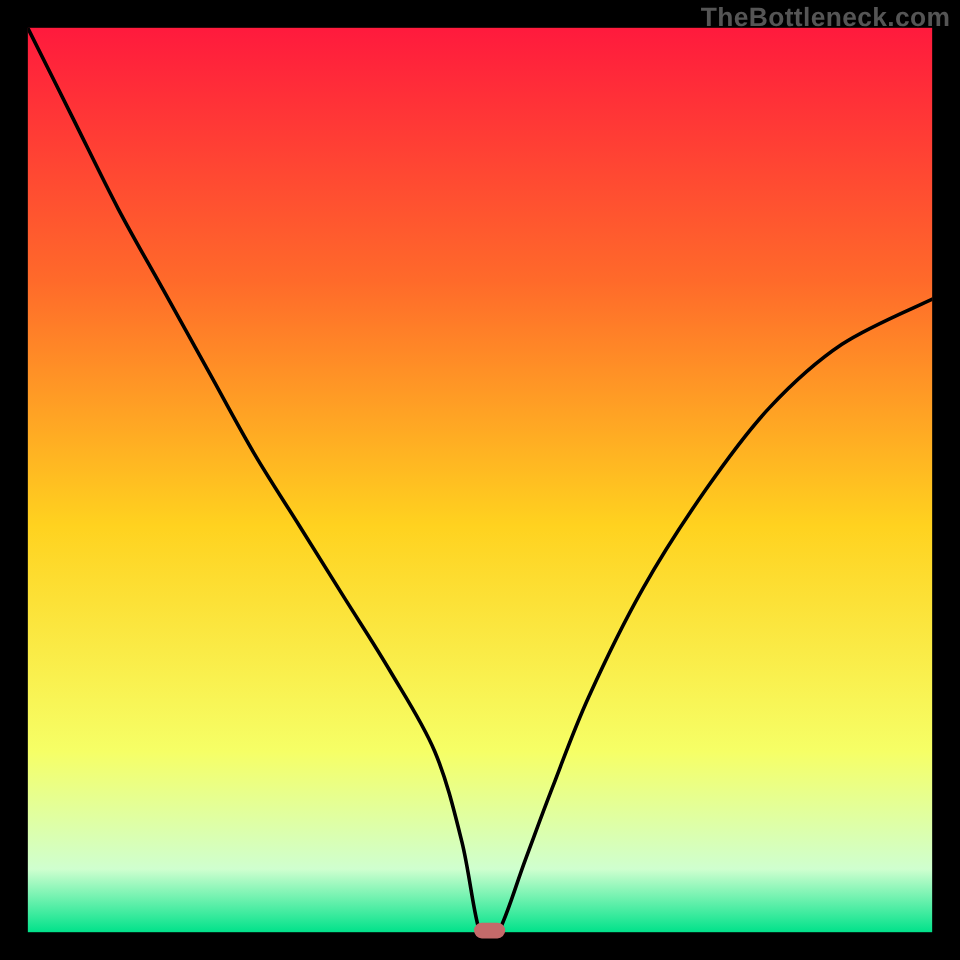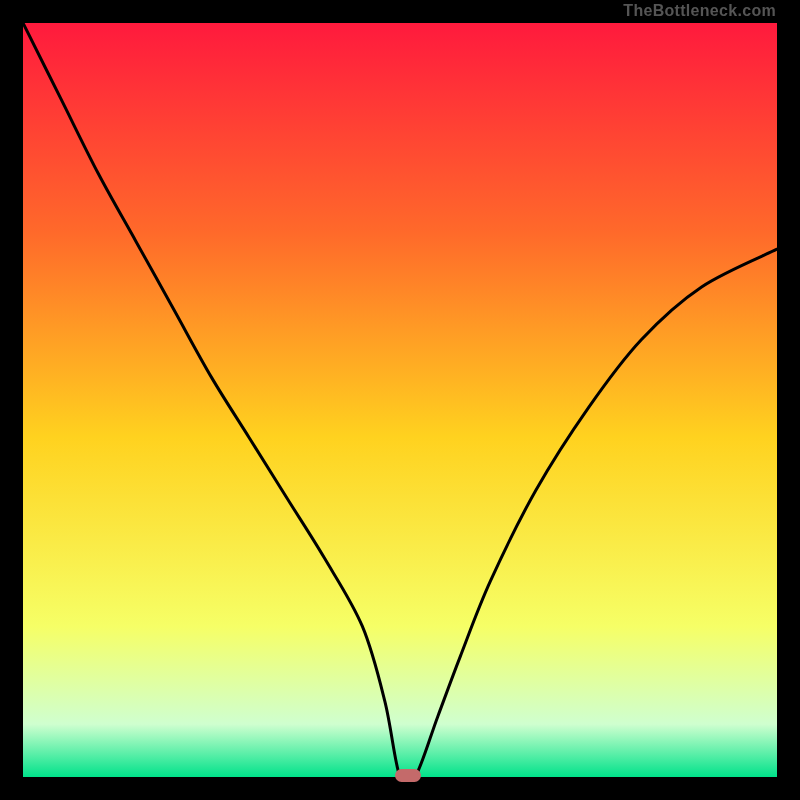--- a/index.html
+++ b/index.html
@@ -12,23 +12,23 @@
   }
   .outer {
     position: relative;
     width: 800px;
     height: 800px;
     background: #000;
   }
   .watermark {
     position: absolute;
     top: 2px;
-    right: 24px;
+    right: 8px;
     color: #555;
-    font-size: 16px;
+    font-size: 22px;
     font-weight: 600;
     letter-spacing: 0.3px;
     z-index: 5;
   }
   .plot {
     position: absolute;
     left: 23px;
     top: 23px;
     width: 754px;
     height: 754px;

